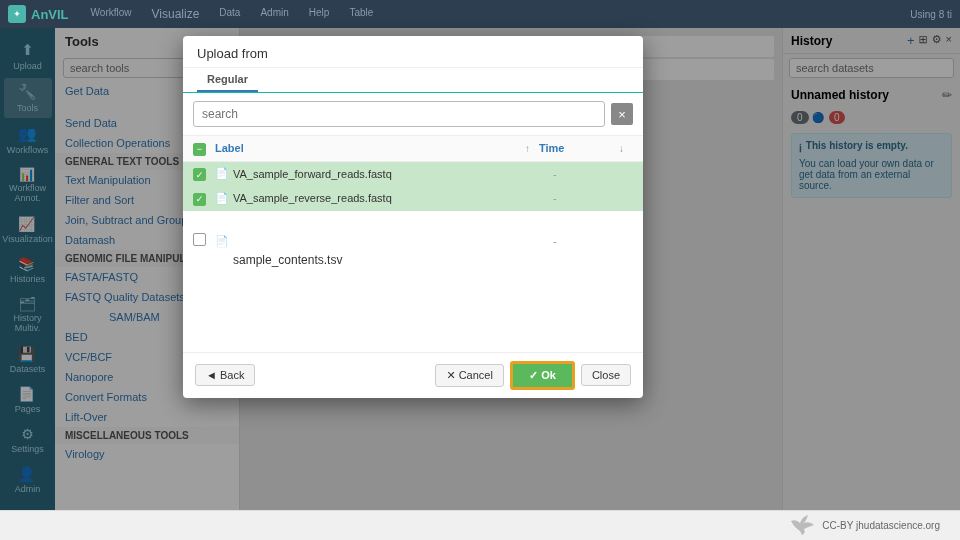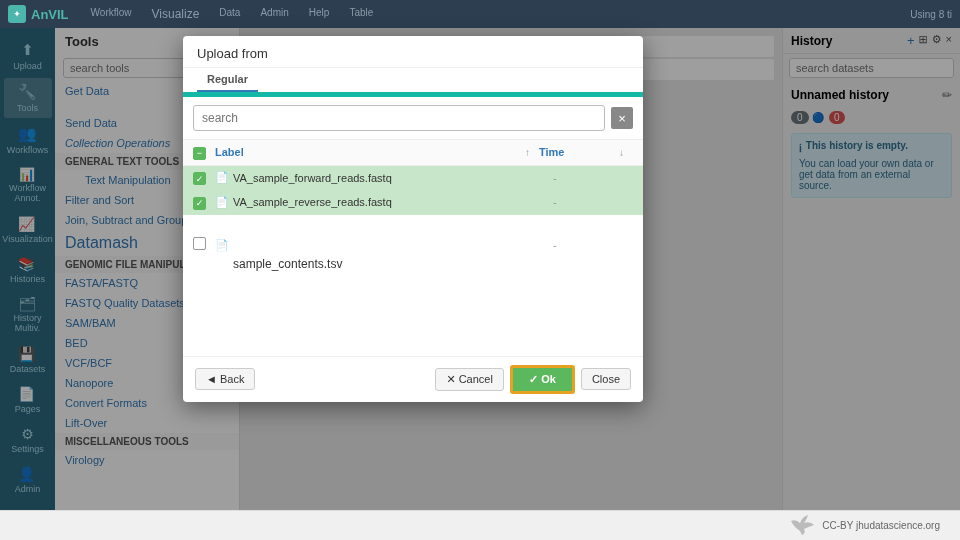--- a/index.html
+++ b/index.html
@@ -71,30 +71,30 @@
       <span style="font-size:14px;">👤</span>
       <span>Admin</span>
     </div>
   </div>
 
   <div style="width:185px;background:#fff;border-right:1px solid #ddd;overflow-y:auto;flex-shrink:0;">
     <div style="padding:6px 10px;font-weight:bold;font-size:13px;color:#333;">Tools</div>
     <input type="text" style="margin: 3px 8px; padding: 3px 6px; border: 1px solid rgb(204, 204, 204); border-radius: 3px; width: calc(100% - 16px); font-size: 11px;" placeholder="search tools">
     <div style="padding:4px 10px;font-size:11px;color:#337ab7;cursor:pointer;">Get Data</div>
     <div style="padding:4px 10px;font-size:11px;color:#337ab7;cursor:pointer;margin-top:12px;">Send Data</div>
-    <div style="padding:4px 10px;font-size:11px;color:#337ab7;cursor:pointer;font-style:italic;">Collection Operations</div>
+    <div style="padding:4px 10px;font-size:11px;color:#337ab7;cursor:pointer;">Collection Operations</div>
     <div style="padding:3px 10px;font-size:10px;font-weight:bold;color:#555;background:#f8f8f8;">GENERAL TEXT TOOLS</div>
-    <div style="padding:4px 10px;font-size:11px;color:#337ab7;cursor:pointer;margin-left:20px;">Text Manipulation</div>
+    <div style="padding:4px 10px;font-size:11px;color:#337ab7;cursor:pointer;">Text Manipulation</div>
     <div style="padding:4px 10px;font-size:11px;color:#337ab7;cursor:pointer;">Filter and Sort</div>
     <div style="padding:4px 10px;font-size:11px;color:#337ab7;cursor:pointer;">Join, Subtract and Group</div>
-    <div style="padding:4px 10px;font-size:16px;color:#337ab7;cursor:pointer;">Datamash</div>
+    <div style="padding:4px 10px;font-size:11px;color:#337ab7;cursor:pointer;">Datamash</div>
     <div style="padding:3px 10px;font-size:10px;font-weight:bold;color:#555;background:#f8f8f8;">GENOMIC FILE MANIPULAT</div>
     <div style="padding:4px 10px;font-size:11px;color:#337ab7;cursor:pointer;">FASTA/FASTQ</div>
     <div style="padding:4px 10px;font-size:11px;color:#337ab7;cursor:pointer;">FASTQ Quality Datasets</div>
-    <div style="padding:4px 10px;font-size:11px;color:#337ab7;cursor:pointer;">SAM/BAM</div>
+    <div style="padding:4px 10px;font-size:11px;color:#337ab7;cursor:pointer;margin-left:44px;">SAM/BAM</div>
     <div style="padding:4px 10px;font-size:11px;color:#337ab7;cursor:pointer;">BED</div>
     <div style="padding:4px 10px;font-size:11px;color:#337ab7;cursor:pointer;">VCF/BCF</div>
     <div style="padding:4px 10px;font-size:11px;color:#337ab7;cursor:pointer;">Nanopore</div>
     <div style="padding:4px 10px;font-size:11px;color:#337ab7;cursor:pointer;">Convert Formats</div>
     <div style="padding:4px 10px;font-size:11px;color:#337ab7;cursor:pointer;">Lift-Over</div>
     <div style="padding:3px 10px;font-size:10px;font-weight:bold;color:#555;background:#f8f8f8;">MISCELLANEOUS TOOLS</div>
     <div style="padding:4px 10px;font-size:11px;color:#337ab7;cursor:pointer;">Virology</div>
   </div>
 
   <div style="flex:1;background:#e8e8e8;padding:8px;overflow:hidden;position:relative;">
@@ -148,21 +148,21 @@
 </div>
 
 <div style="position:absolute;top:28px;left:0;width:960px;height:482px;background:rgba(0,0,0,0.38);z-index:10;"></div>
 
 <div style="position:absolute;top:36px;left:183px;width:460px;background:white;border-radius:4px;box-shadow:0 6px 24px rgba(0,0,0,0.45);z-index:20;">
 
   <div style="padding:10px 14px 6px;font-size:13px;color:#333;border-bottom:1px solid #eee;">
     <span>Upload from</span>
   </div>
 
-  <div style="display:flex;border-bottom:5px solid #14b8a6;padding:0 14px;gap:24px;">
+  <div style="display:flex;border-bottom:1px solid #14b8a6;padding:0 14px;gap:24px;">
     <div style="padding:5px 10px;font-size:11px;color:#555;border-bottom:2px solid #337ab7;font-weight:bold;cursor:pointer;">Regular</div>
     <div style="padding:5px 10px;font-size:11px;color:#337ab7;cursor:pointer;"></div>
   </div>
 
   <div style="display:flex;align-items:center;padding:8px 10px;border-bottom:1px solid #eee;">
     <input type="text" style="flex: 1 1 0%; padding: 5px 8px; border: 1px solid rgb(187, 187, 187); border-radius: 3px; font-size: 12px; outline: none; color: rgb(170, 170, 170);" placeholder="search">
     <button style="width:22px;height:22px;background:#888;color:white;border:none;border-radius:2px;cursor:pointer;margin-left:6px;font-size:13px;display:flex;align-items:center;justify-content:center;line-height:1;">×</button>
   </div>
 
   <div style="display:flex;align-items:center;padding:5px 10px;border-bottom:1px solid #eee;background:#fafafa;">

